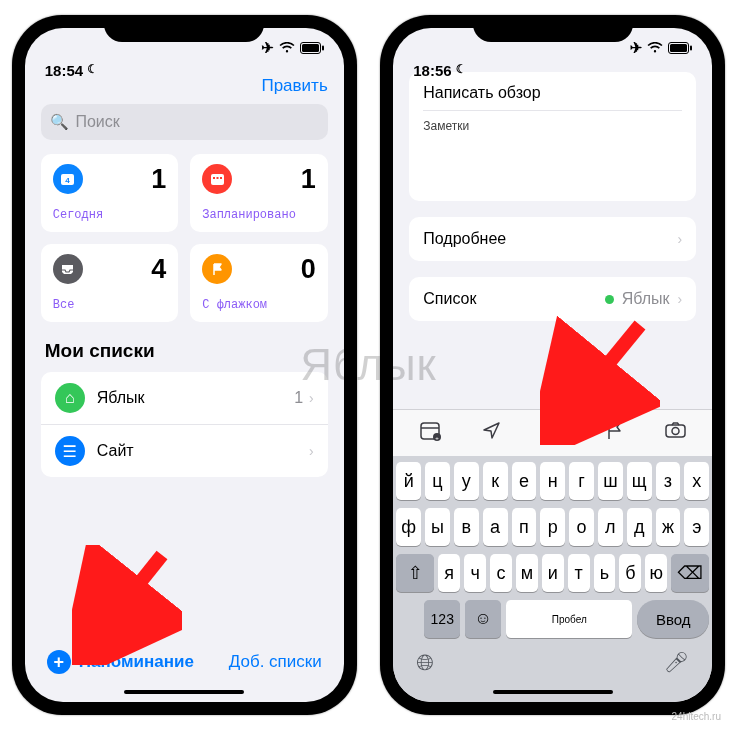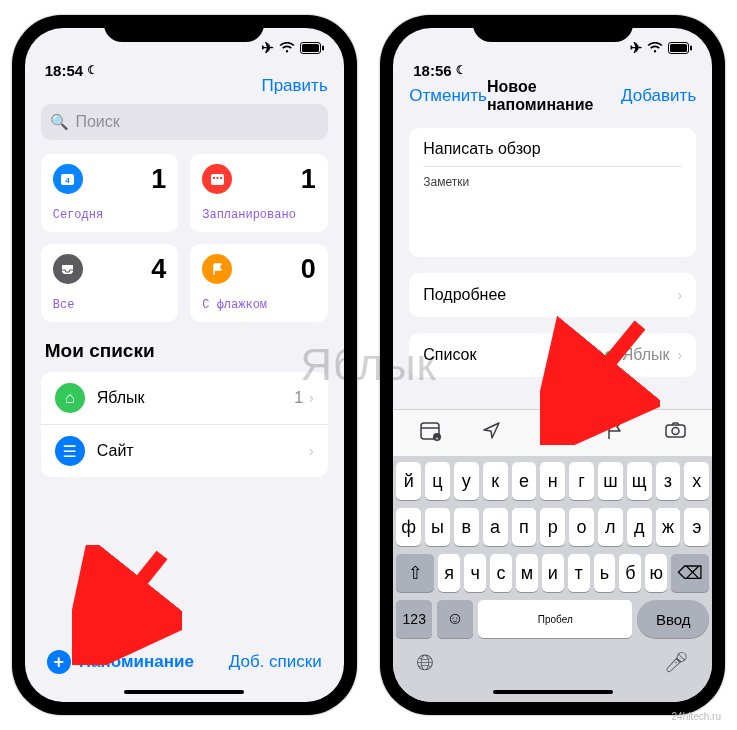--- a/index.html
+++ b/index.html
@@ -45,21 +45,21 @@
   }
   .status-bar {
     height: 40px;
     display: flex;
     justify-content: space-between;
     align-items: center;
     padding: 0 20px;
     font-size: 15px;
     font-weight: 600;
   }
-  .status-left { display: flex; align-items: center; gap: 4px; margin-top: 44px; }
+  .status-left { display: flex; gap: 4px; margin-top: 44px; }
   .status-right { display: flex; align-items: center; gap: 5px; }
   .moon-icon { font-size: 12px; }
   .content { padding: 0 16px; }
   .edit-row { text-align: right; padding: 8px 0; }
   .link-btn { color: #007aff; font-size: 17px; }
   .search-bar {
     background: #e3e3e9;
     border-radius: 10px;
     height: 36px;
     display: flex;
@@ -169,21 +169,21 @@
   }
   .kb-row { display: flex; justify-content: center; gap: 4px; margin-bottom: 8px; }
   .key {
     background: #fff; border-radius: 5px; height: 38px; flex: 1;
     display: flex; align-items: center; justify-content: center;
     font-size: 18px; box-shadow: 0 1px 0 rgba(0,0,0,0.3);
     min-width: 0;
   }
   .key-dark { background: #acb0ba; color: #000; }
   .key-shift { flex: 0 0 38px; }
-  .kb-row4 { gap: 5px; }
+  .kb-row4 { gap: 5px; margin-left: 28px; }
   .key-123 { flex: 0 0 36px; font-size: 14px; }
   .key-emoji { flex: 0 0 36px; font-size: 17px; }
   .key-space { flex: 1; font-size: 10px; }
   .key-return { flex: 0 0 72px; font-size: 15px; border-radius: 19px; }
   
   .red-arrow {
     position: absolute; pointer-events: none; z-index: 50;
   }
   .watermark {
     position: absolute; top: 50%; left: 50%; transform: translate(-50%, -50%);
@@ -326,25 +326,20 @@
         <span><svg width="16" height="12" viewBox="0 0 16 12">
               <path d="M8 10.5a1.2 1.2 0 100-2.4 1.2 1.2 0 000 2.4zM4.2 6.7a5.4 5.4 0 017.6 0l1.1-1.1a7 7 0 00-9.8 0l1.1 1.1zM1.6 4.1a9 9 0 0112.8 0l1.1-1.1a10.6 10.6 0 00-15 0l1.1 1.1z" fill="#000"></path>
             </svg></span>
         <span><svg width="24" height="12" viewBox="0 0 24 12">
               <rect x="0.5" y="0.5" width="20" height="11" rx="2.5" stroke="#000" fill="none"></rect>
               <rect x="2" y="2" width="17" height="8" rx="1.5" fill="#000"></rect>
               <rect x="22" y="3.5" width="2" height="5" rx="1" fill="#000"></rect>
             </svg></span>
       </div>
     </div>
-    <div class="nav-bar">
-      <span class="link-btn">Отменить</span>
-      <span class="nav-title">Новое напоминание</span>
-      <span class="link-btn">Добавить</span>
-    </div>
     <div class="form-card">
       <div class="form-title-input">Написать обзор</div>
       <div class="form-notes">Заметки</div>
     </div>
     <div class="detail-row">
       <span>Подробнее</span>
       <span class="chevron">›</span>
     </div>
     <div class="detail-row">
       <span>Список</span>

